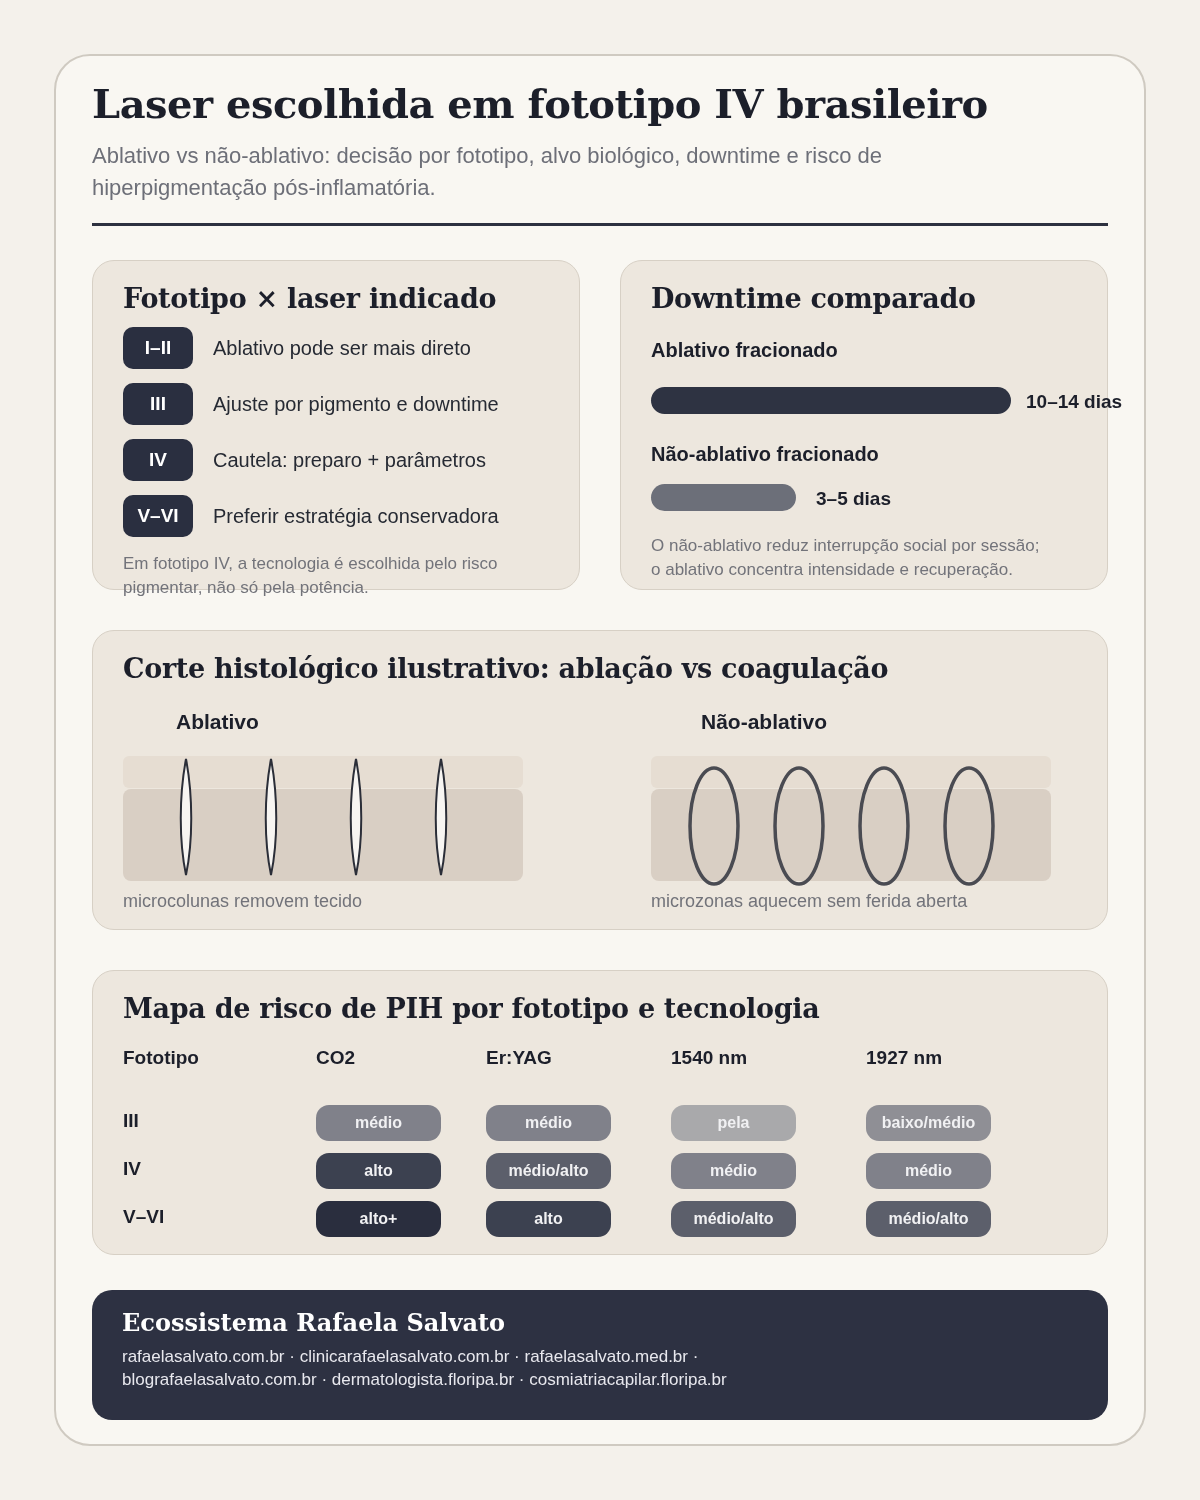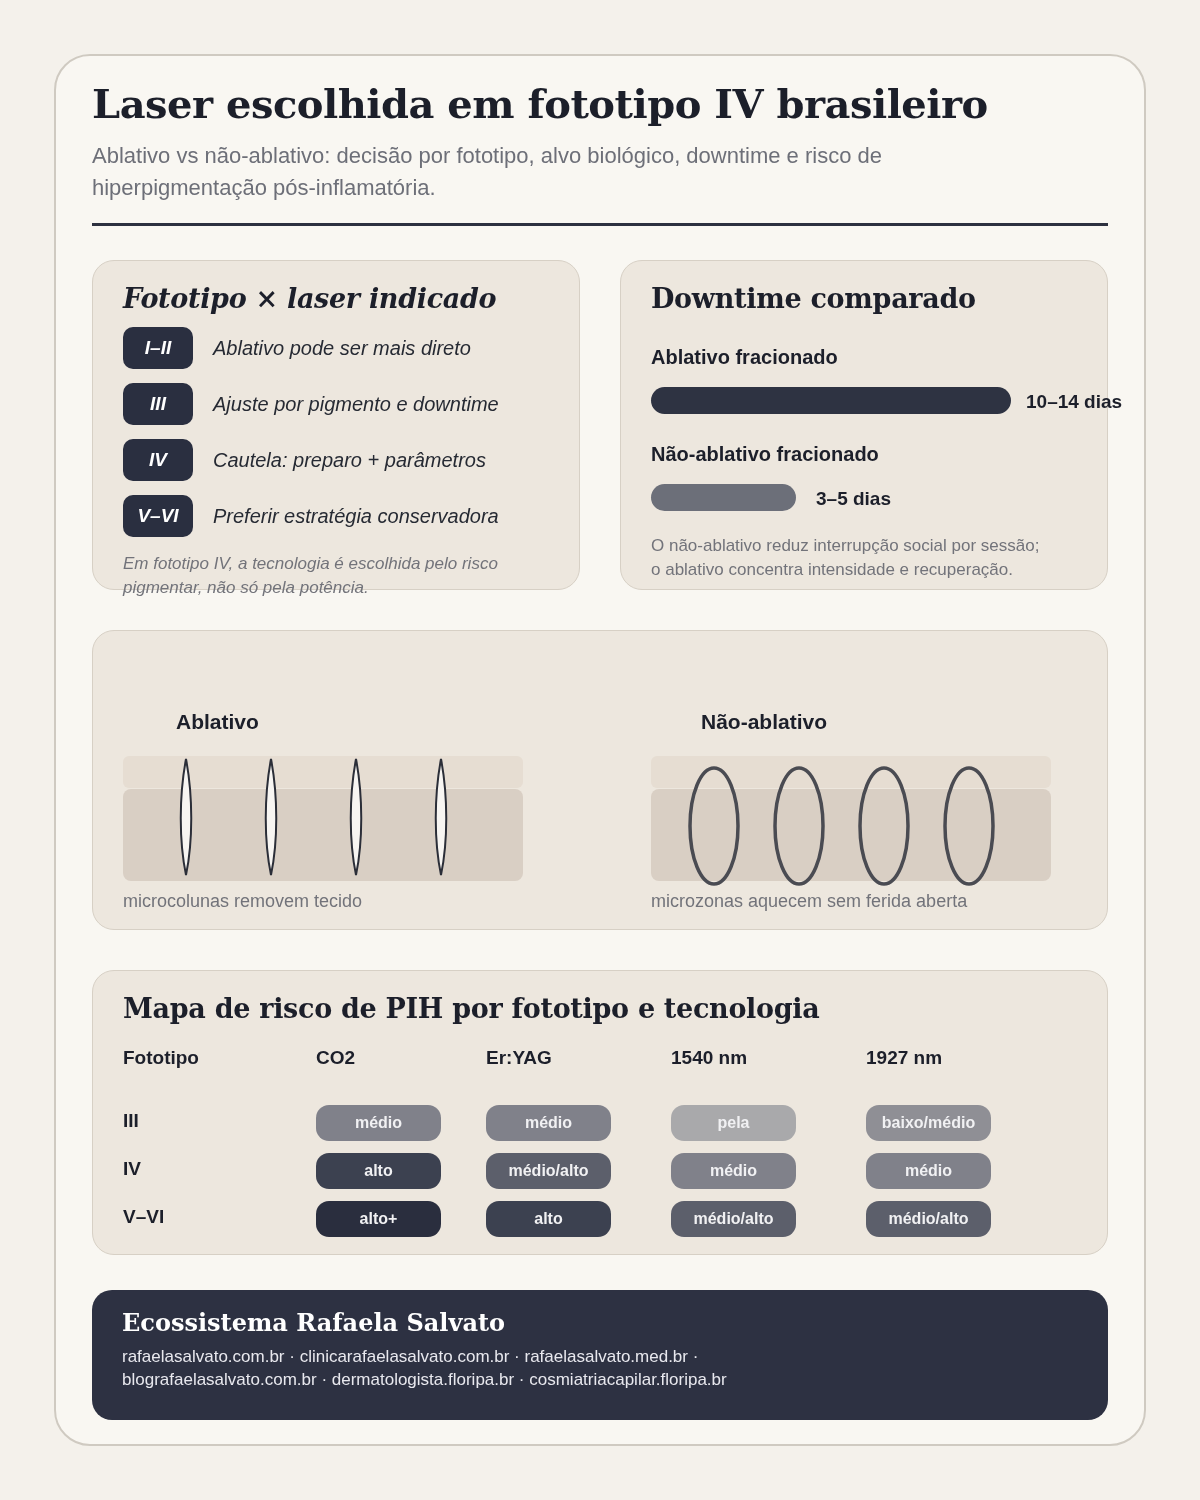--- a/index.html
+++ b/index.html
@@ -68,21 +68,21 @@
 </style>
 </head>
 <body>
 
 <div class="frame"></div>
 
 <h1 class="title serif">Laser escolhida em fototipo IV brasileiro</h1>
 <p class="subtitle">Ablativo vs não-ablativo: decisão por fototipo, alvo biológico, downtime e risco de hiperpigmentação pós-inflamatória.</p>
 <div class="rule"></div>
 
-<section class="card" style="left:92px; top:260px; width:488px; height:330px;font-style:italic;">
+<section class="card" style="left:92px; top:260px; width:488px; height:330px;">
   <h2 class="card-title serif" style="left:30px; top:22px;">Fototipo × laser indicado</h2>
   <div class="ft-row" style="top:66px;">
     <span class="ft-badge">I–II</span>
     <span class="ft-text">Ablativo pode ser mais direto</span>
   </div>
   <div class="ft-row" style="top:122px;">
     <span class="ft-badge">III</span>
     <span class="ft-text">Ajuste por pigmento e downtime</span>
   </div>
   <div class="ft-row" style="top:178px;">
@@ -91,30 +91,31 @@
   </div>
   <div class="ft-row" style="top:234px;">
     <span class="ft-badge">V–VI</span>
     <span class="ft-text">Preferir estratégia conservadora</span>
   </div>
   <p class="card-note" style="left:30px; top:291px; width:420px;">Em fototipo IV, a tecnologia é escolhida pelo risco pigmentar, não só pela potência.</p>
 </section>
 
 <section class="card" style="left:620px; top:260px; width:488px; height:330px;">
   <h2 class="card-title serif" style="left:30px; top:22px;">Downtime comparado</h2>
-  <div class="dt-label" style="left:30px; top:85px;text-align:center;">Ablativo fracionado</div>
+  <div class="dt-label" style="left:30px; top:78px;text-align:center;">Ablativo fracionado</div>
   <div class="dt-bar" style="left:30px; top:126px; width:360px; background:#2e3342;"></div>
   <div class="dt-value" style="left:405px; top:130px;">10–14 dias</div>
   <div class="dt-label" style="left:30px; top:182px;">Não-ablativo fracionado</div>
   <div class="dt-bar" style="left:30px; top:223px; width:145px; background:#6c6f79;"></div>
   <div class="dt-value" style="left:195px; top:227px;">3–5 dias</div>
   <p class="card-note" style="left:30px; top:273px; width:400px;">O não-ablativo reduz interrupção social por sessão; o ablativo concentra intensidade e recuperação.</p>
 </section>
 
 <section class="card" style="left:92px; top:630px; width:1016px; height:300px;">
+  <h2 class="card-title serif" style="left:30px; top:22px;">Corte histológico ilustrativo: ablação vs coagulação</h2>
 
   <div class="hist-label" style="left:83px; top:79px;">Ablativo</div>
   <div class="hist-epi" style="left:30px; top:125px;"></div>
   <div class="hist-derm" style="left:30px; top:158px;"></div>
   <svg class="hist-svg" style="left:30px; top:125px;" width="400" height="125" viewBox="0 0 400 125">
     <g fill="#f7f5f2" stroke="#2b2e38" stroke-width="2">
       <path d="M63 3 C 70 40, 70 85, 63 119 C 56 85, 56 40, 63 3 Z"></path>
       <path d="M148 3 C 155 40, 155 85, 148 119 C 141 85, 141 40, 148 3 Z"></path>
       <path d="M233 3 C 240 40, 240 85, 233 119 C 226 85, 226 40, 233 3 Z"></path>
       <path d="M318 3 C 325 40, 325 85, 318 119 C 311 85, 311 40, 318 3 Z"></path>

